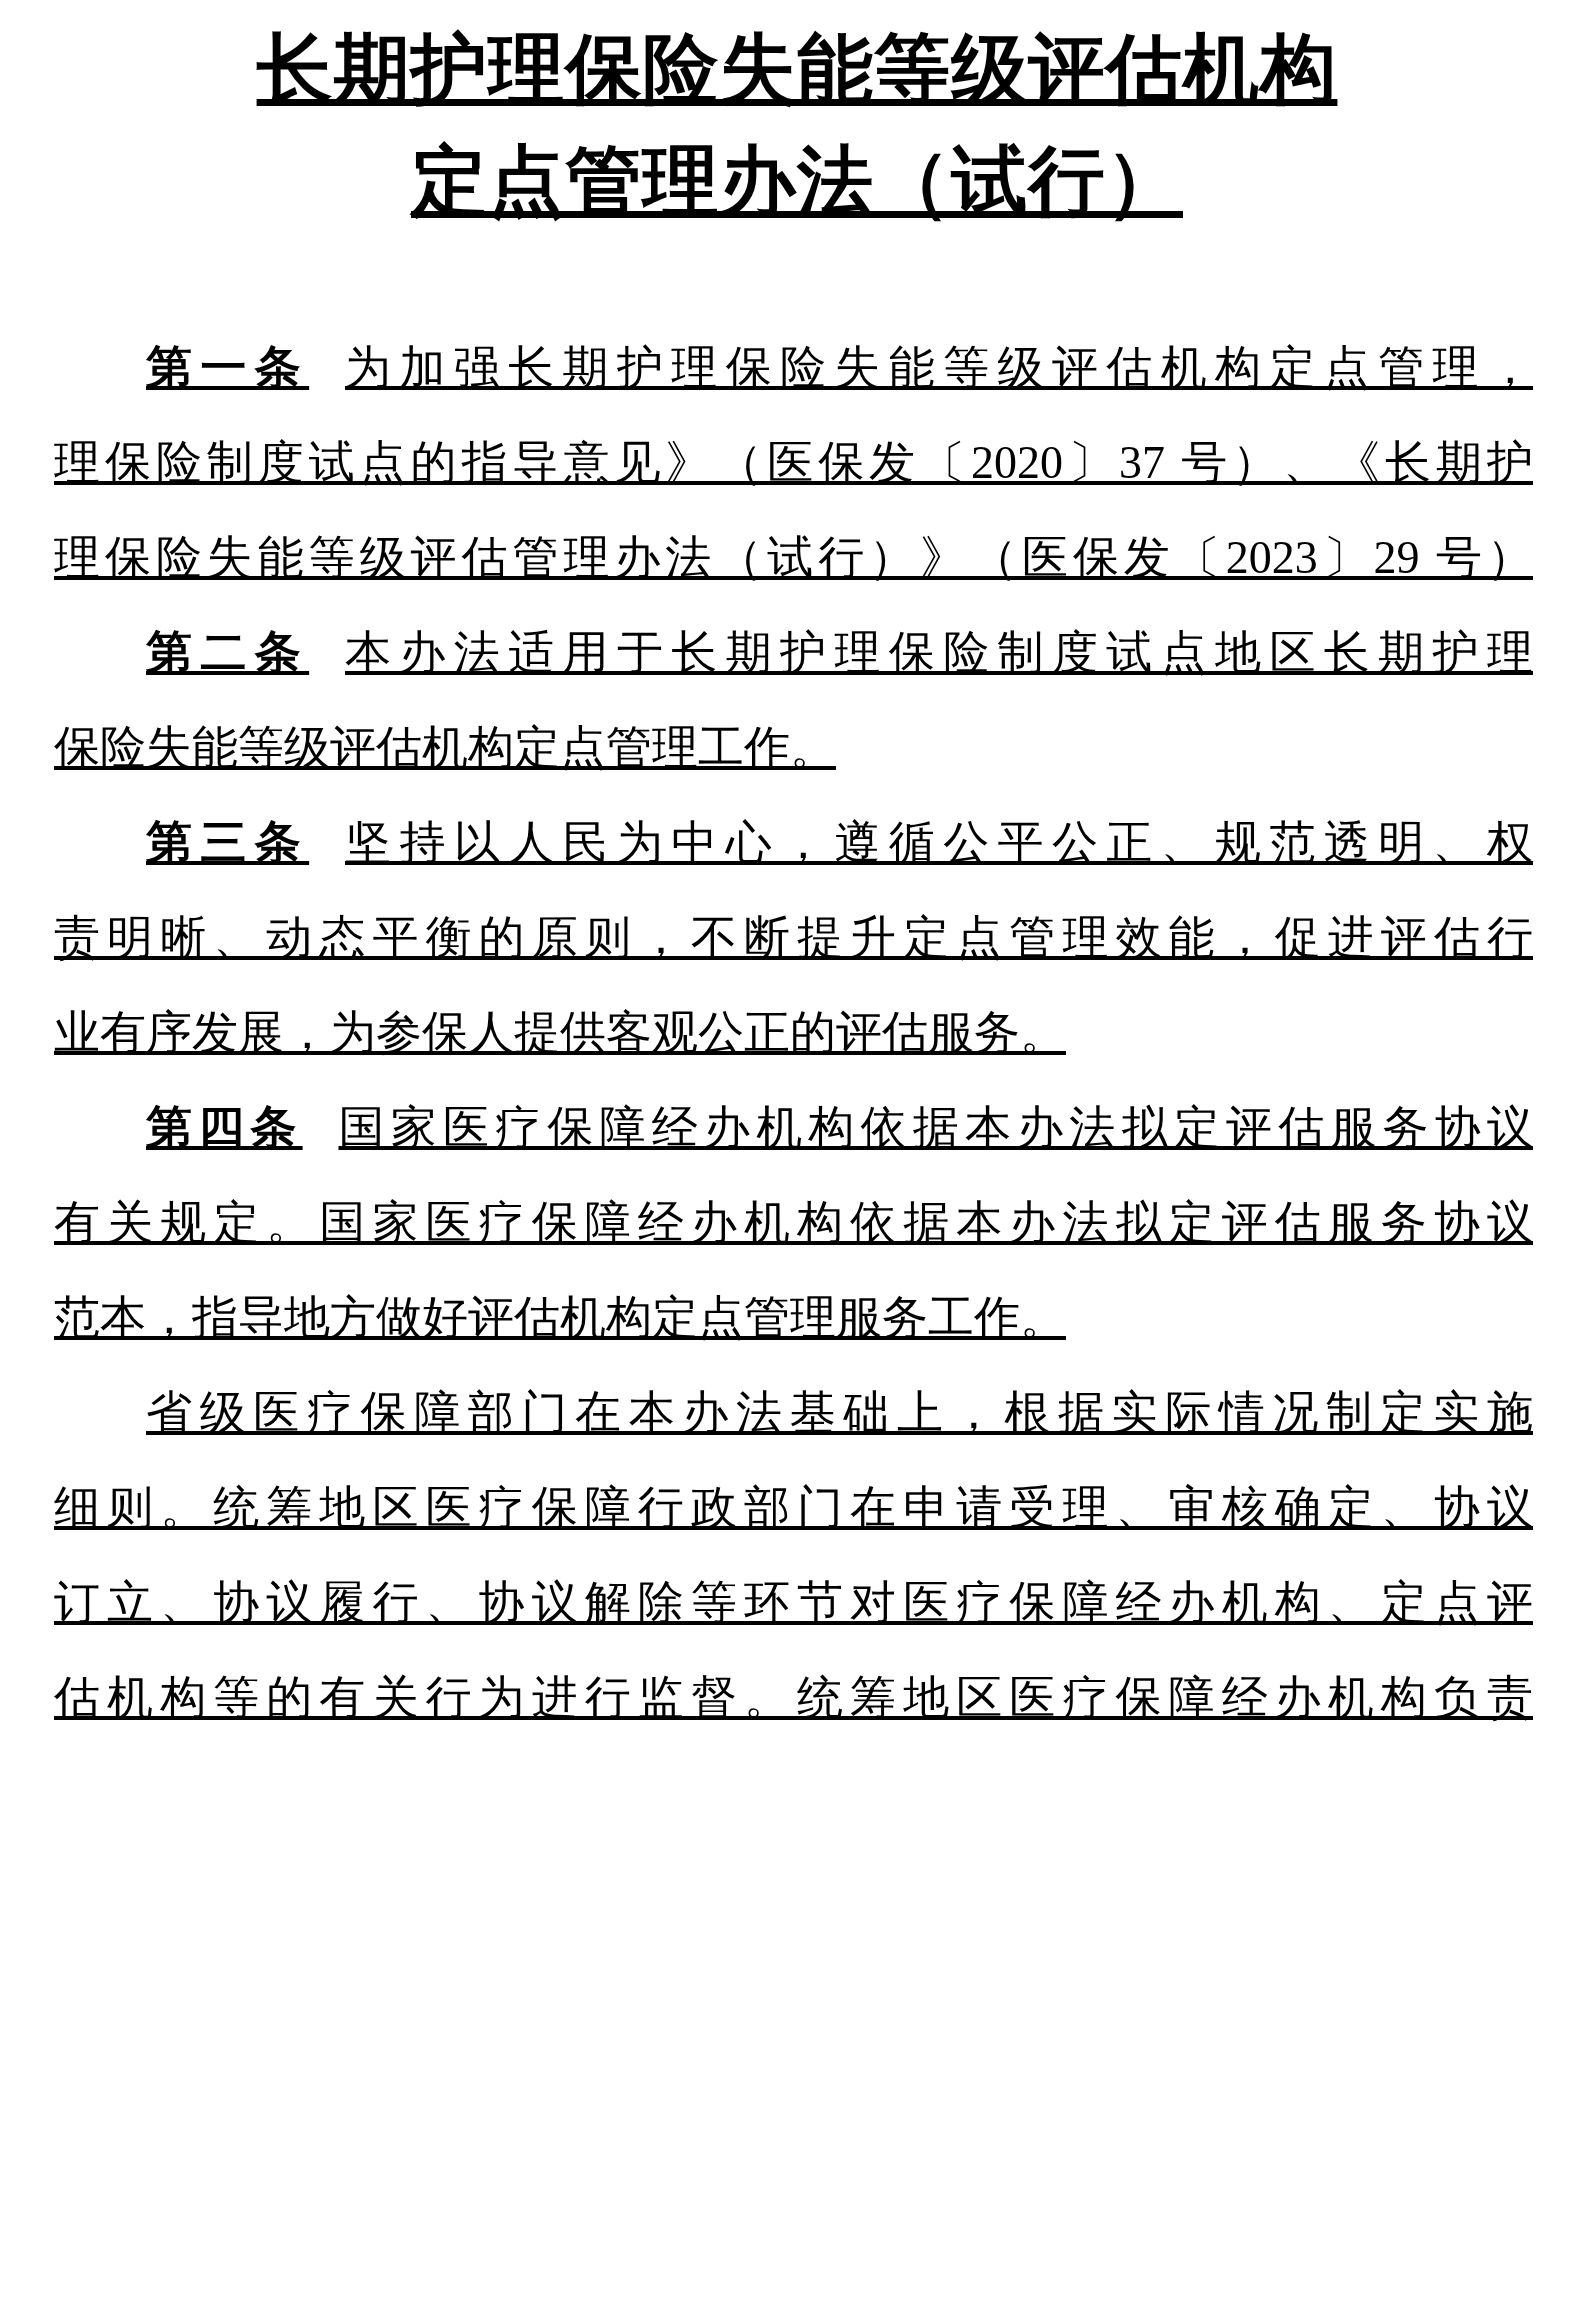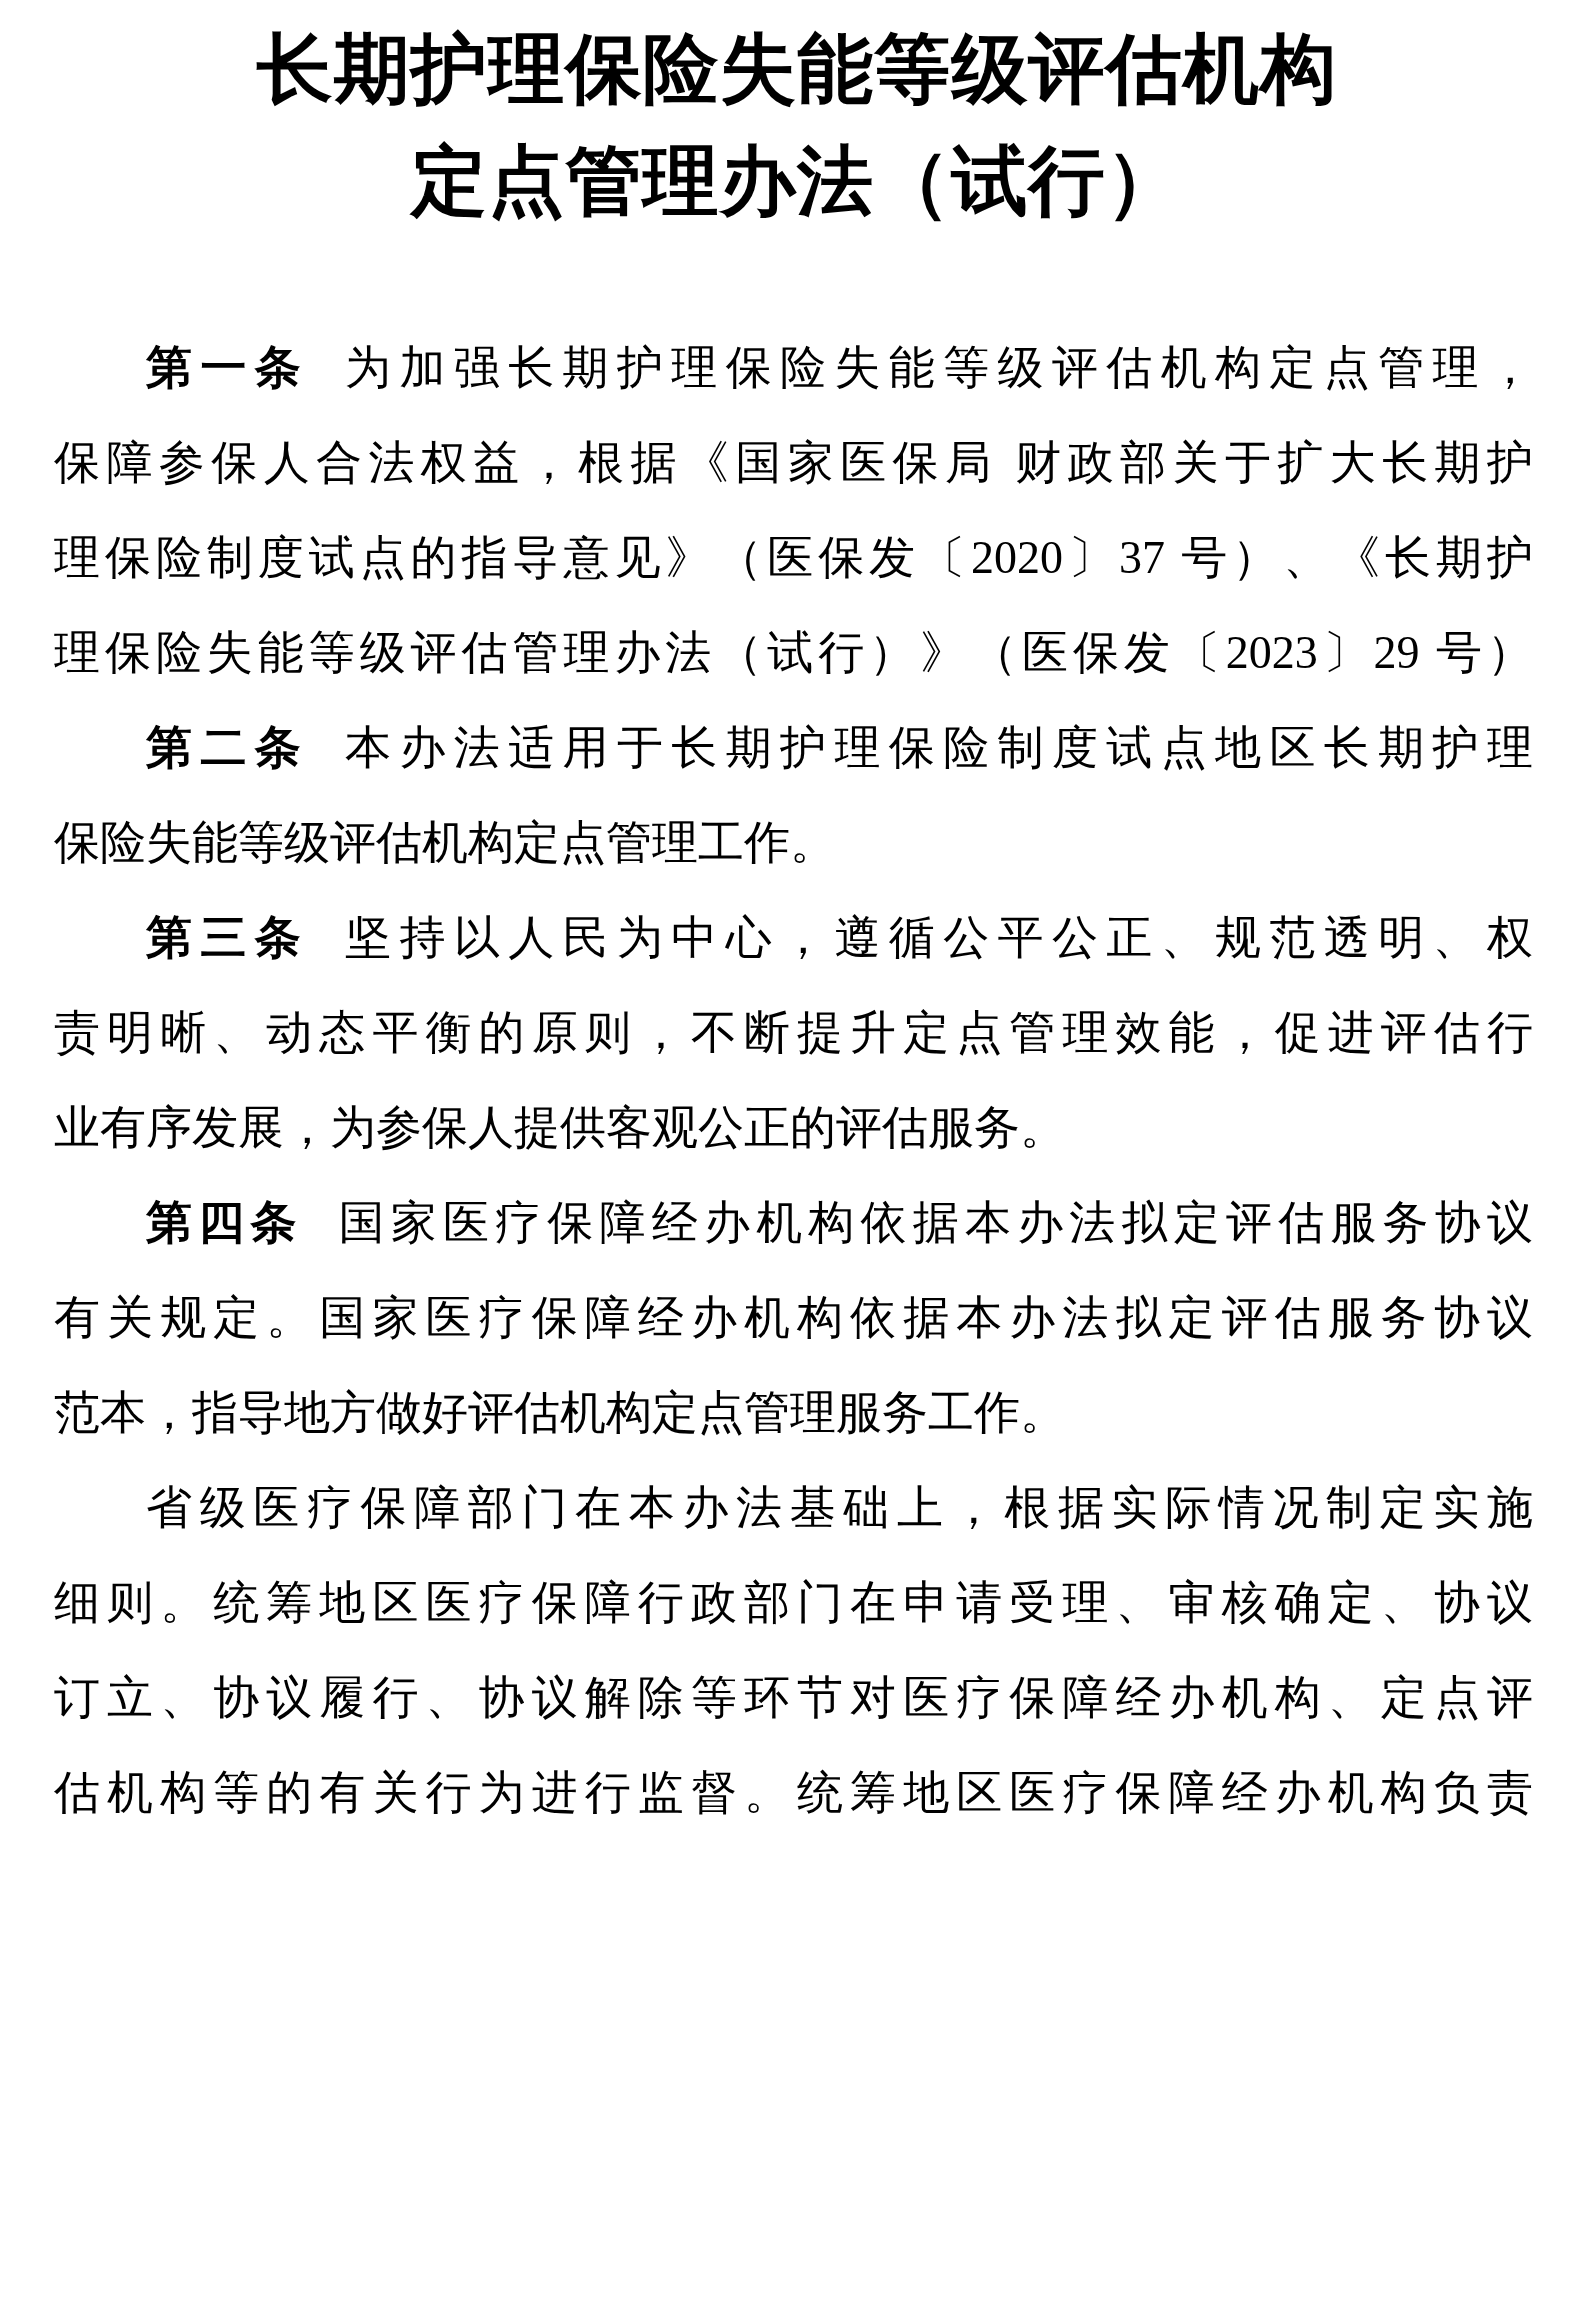--- a/index.html
+++ b/index.html
@@ -8,20 +8,21 @@
     background: #ffffff;
   }
   .page {
     position: relative;
     width: 1594px;
     height: 1978px;
     background: #ffffff;
     color: #000000;
     font-family: "Liberation Serif", "DejaVu Serif", serif;
     overflow: hidden;
+    text-decoration: underline;
   }
   .title-block {
     padding-top: 13.3px;
   }
   .title-line {
     text-align: center;
     font-weight: bold;
     font-size: 76px;
     line-height: 112px;
     letter-spacing: 1.2px;
@@ -72,21 +73,20 @@
 <div class="page">
   <header class="title-block">
     <div class="title-line">长期护理保险失能等级评估机构</div>
     <div class="title-line">定点管理办法（试行）</div>
   </header>
 
 
   <main class="doc-body" id="doc-body">
   <div class="body-line indent"><b class="article-label">第一条</b><span class="line-text">为加强长期护理保险失能等级评估机构定点管理，</span></div>
 
-  <div class="body-line"><span class="line-text">保障参保人合法权益，根据《国家医保局 财政部关于扩大长期护</span></div>
 
   <div class="body-line"><span class="line-text">理保险制度试点的指导意见》（医保发〔2020〕37 号）、《长期护</span></div>
 
   <div class="body-line"><span class="line-text">理保险失能等级评估管理办法（试行）》（医保发〔2023〕29 号）</span></div>
 
 
   <div class="body-line indent"><b class="article-label">第二条</b><span class="line-text">本办法适用于长期护理保险制度试点地区长期护理</span></div>
 
   <div class="body-line no-fill"><span class="line-text">保险失能等级评估机构定点管理工作。</span></div>
 

